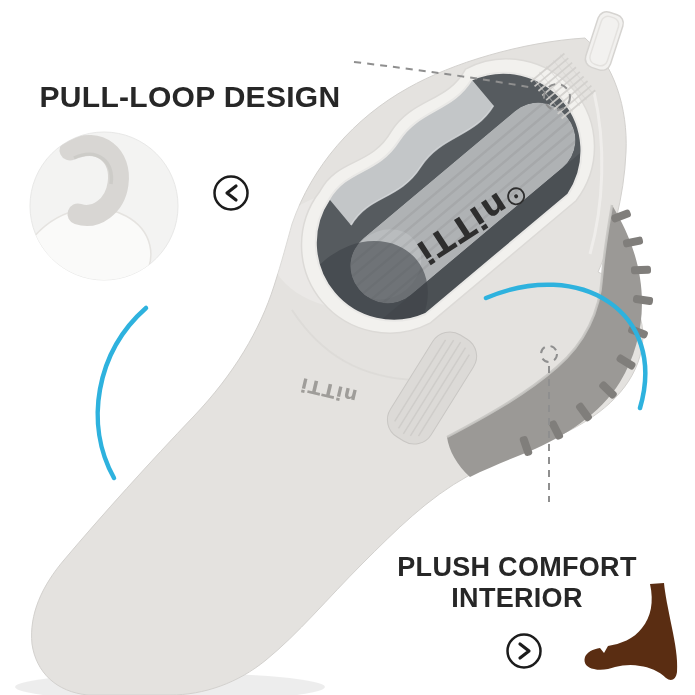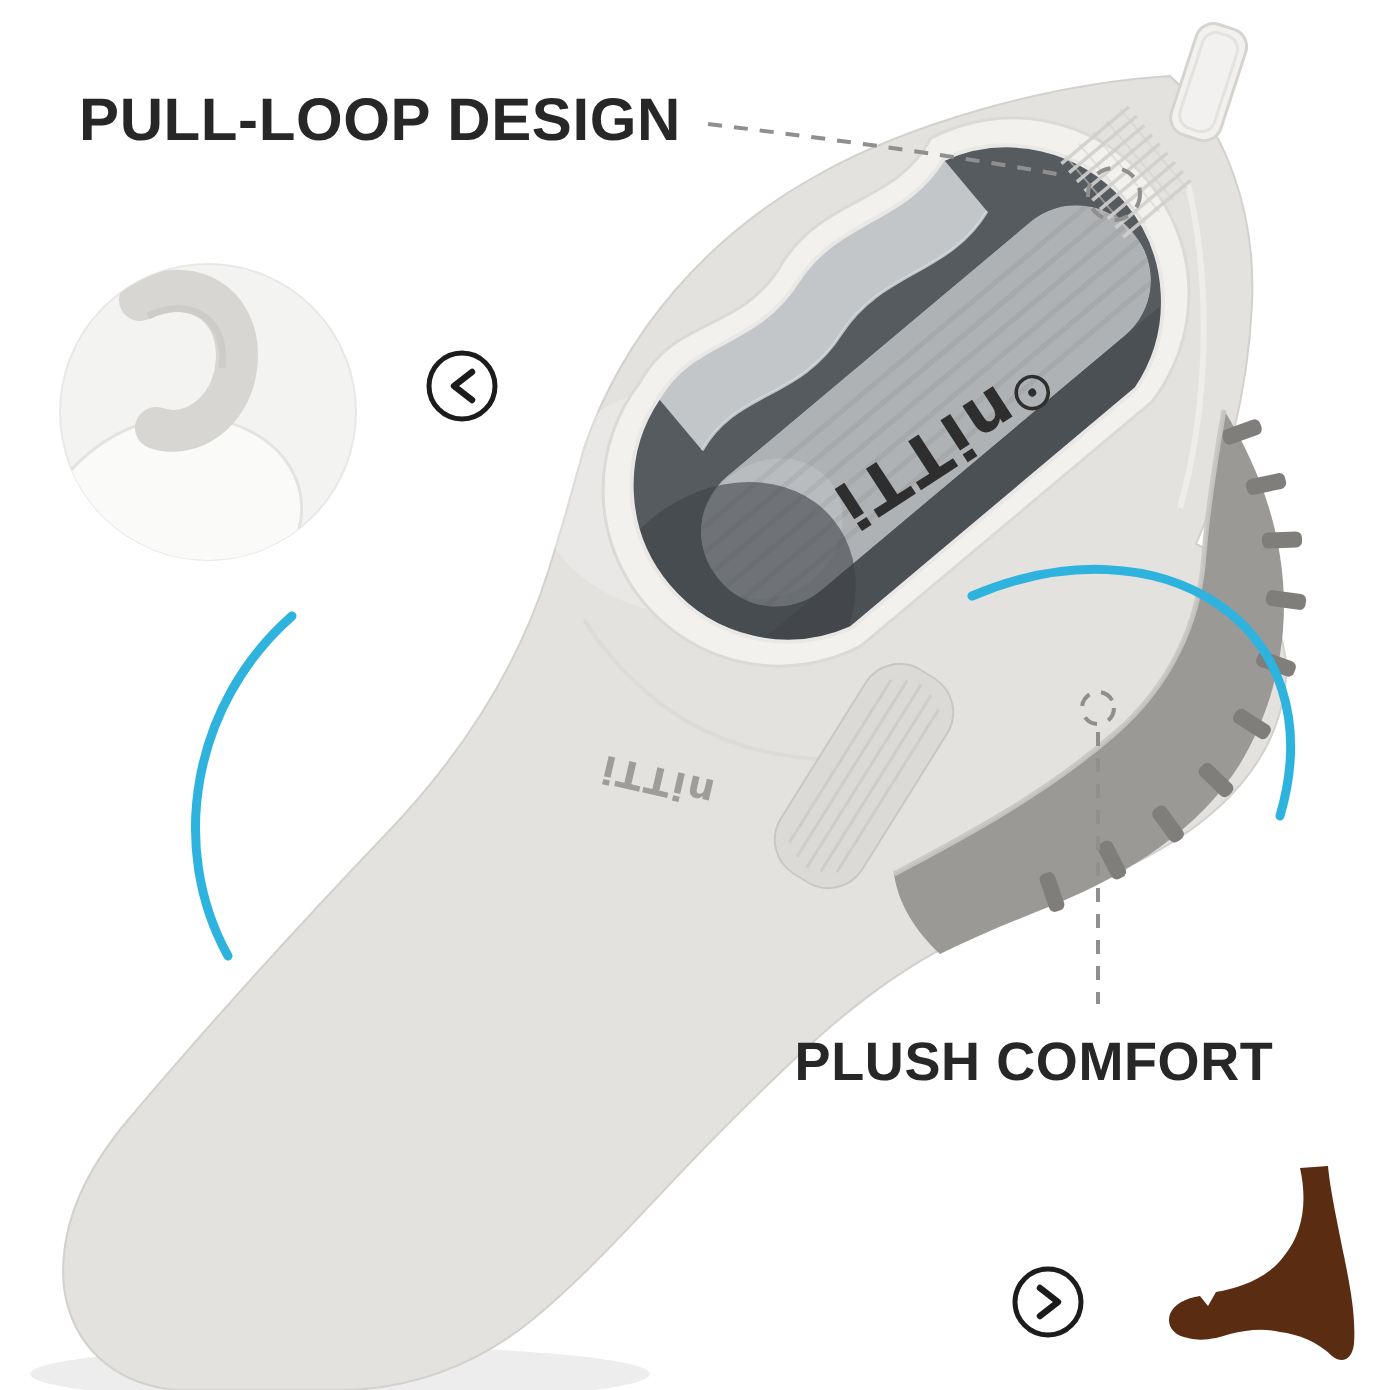--- a/index.html
+++ b/index.html
@@ -1,20 +1,20 @@
 <!DOCTYPE html>
 <html style="--headline: #272727; --accent-blue: #2eb2de; --foot-brown: #5a2d12; --boot-body: #e4e2df; --rim: #f2f1ee; --interior: #565b5f; --interior-deep: #3e4347; --inner-wall: #c3c6c8; --insole: #afb2b4; --sole: #9b9996; --sole-lug: #807e7b; --dash: #8f8f8f; --inset-bg: #f3f3f2; --strap: #d8d6d3; --logo-ink: #2e2e2e;"><head>
 <meta charset="utf-8">
 <style>
   html,body{margin:0;padding:0;background:#ffffff;}
   .stage{position:relative;width:695px;height:695px;background:#ffffff;overflow:hidden;
          font-family:"Liberation Sans",sans-serif;}
   svg.scene{position:absolute;left:0;top:0;}
   .headline{position:absolute;text-align:center;font-weight:bold;
-            color:var(--headline,#272727);line-height:1.14;letter-spacing:.3px;}
+            color:var(--headline,#272727);line-height:1.14;letter-spacing:.3px;margin-top:36px;}
   .pull-headline{left:22px;top:44px;width:336px;font-size:30px;}
   .plush-headline{left:386px;top:516px;width:262px;font-size:27px;}
 
   
   .boot-body{fill:var(--boot-body,#e4e2df);stroke:#d3d1ce;stroke-width:1;}
   .sole{fill:var(--sole,#9b9996);}
   .lug{fill:var(--sole-lug,#807e7b);}
   .rim{fill:var(--rim,#f2f1ee);stroke:#dcdad7;stroke-width:1.5;}
   .interior{fill:var(--interior,#565b5f);}
   .deep{fill:var(--interior-deep,#3e4347);}
@@ -200,15 +200,16 @@
     C 671,682 676,680 677,672
     C 678,658 675,643 672,628
     C 668,608 665,594 664,583 Z"></path>
 </svg>
 
 <div class="headline pull-headline">
   <div>PULL-LOOP DESIGN</div>
 </div>
 <div class="headline plush-headline">
   <div>PLUSH COMFORT</div>
+  <div>INTERIOR</div>
 </div>
 
 </div>
 
 </body></html>

